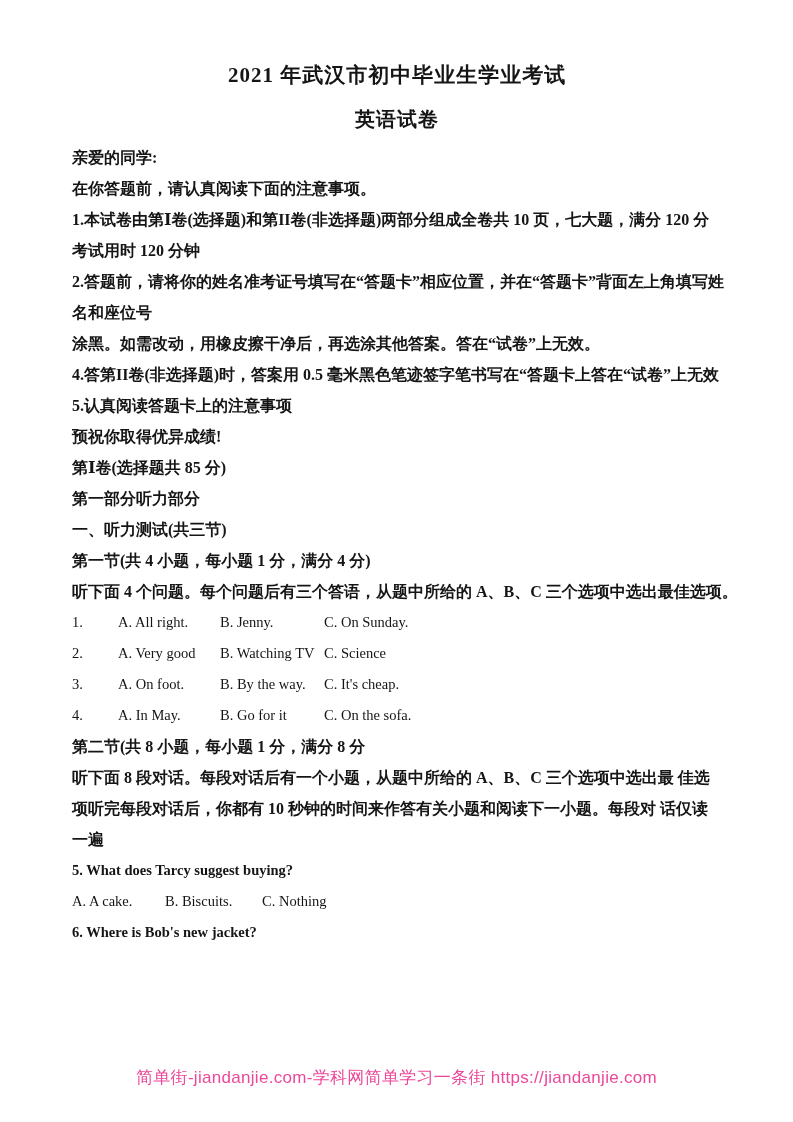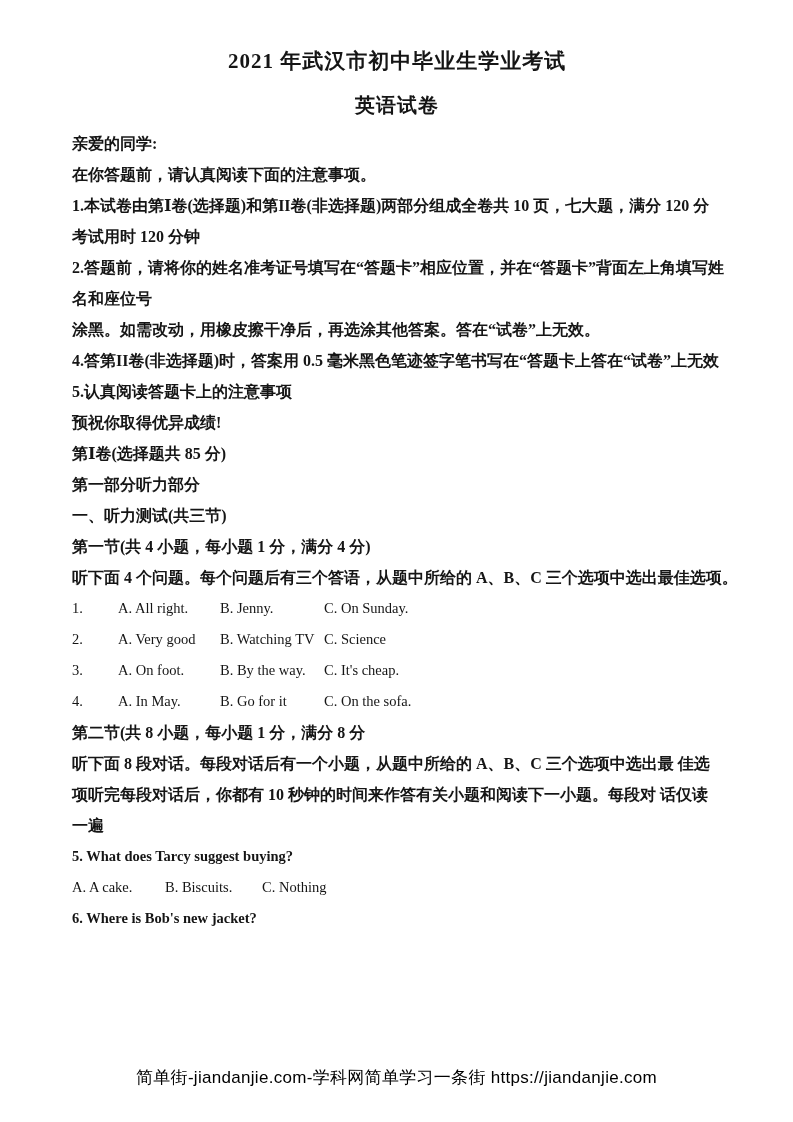--- a/index.html
+++ b/index.html
@@ -8,21 +8,21 @@
     width: 793px;
     height: 1122px;
     background: #ffffff;
     overflow: hidden;
     font-family: "Liberation Serif", "DejaVu Serif", serif;
     color: #151515;
   }
   .content {
     position: absolute;
     left: 72px;
-    top: 44px;
+    top: 58px;
     width: 650px;
   }
   .doc-title {
     margin: 0;
     font-size: 21px;
     font-weight: 700;
     text-align: center;
     line-height: 34px;
     letter-spacing: 1px;
     white-space: nowrap;
@@ -73,21 +73,21 @@
   .opts-row .opt-c { flex: 0 0 auto; }
   .watermark {
     position: absolute;
     left: 0;
     right: 0;
     top: 1066px;
     text-align: center;
     font-family: "Liberation Sans", "DejaVu Sans", sans-serif;
     font-size: 17px;
     font-weight: 400;
-    color: #000000;
+    color: #ec4899;
     letter-spacing: 0.3px;
     white-space: nowrap;
   }
 </style>
 </head>
 <body>
 
 <div class="page">
   <div class="content">
 

